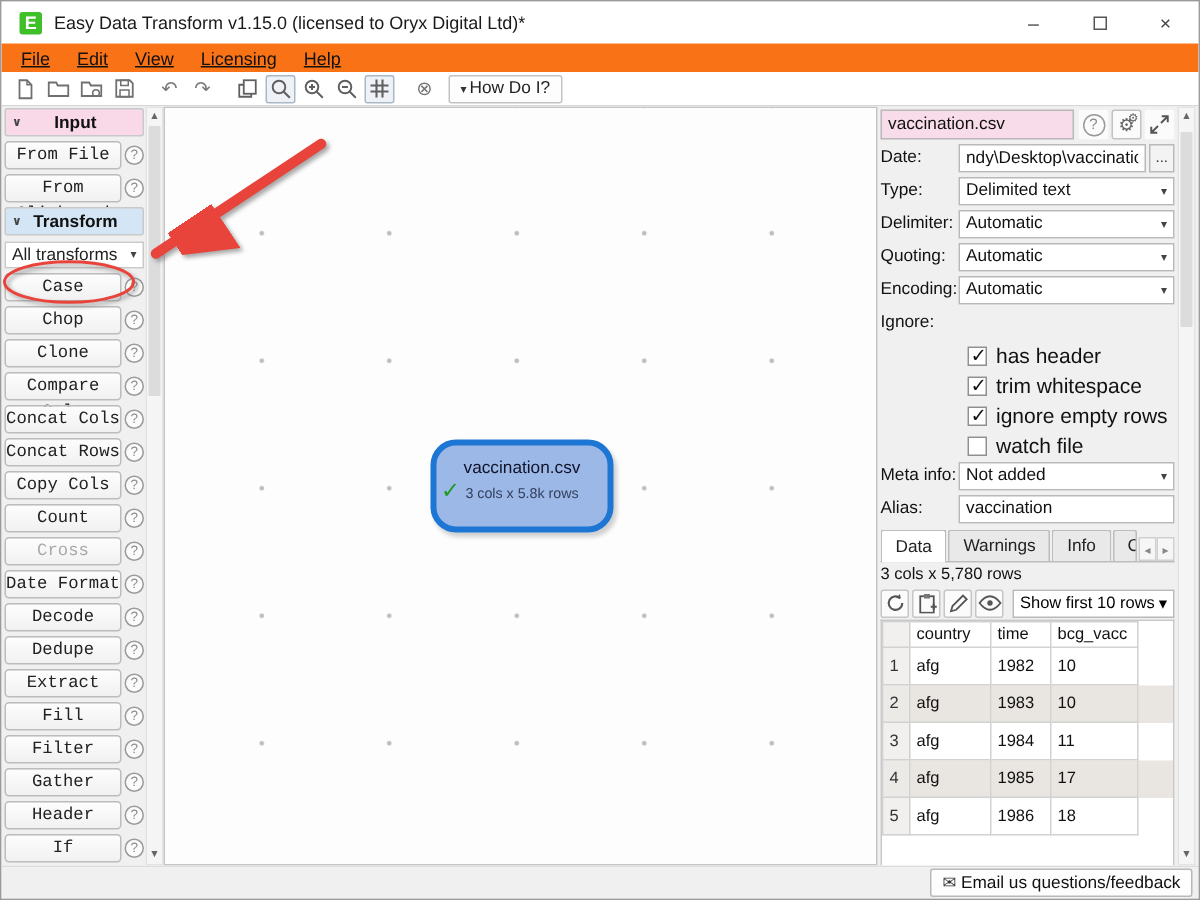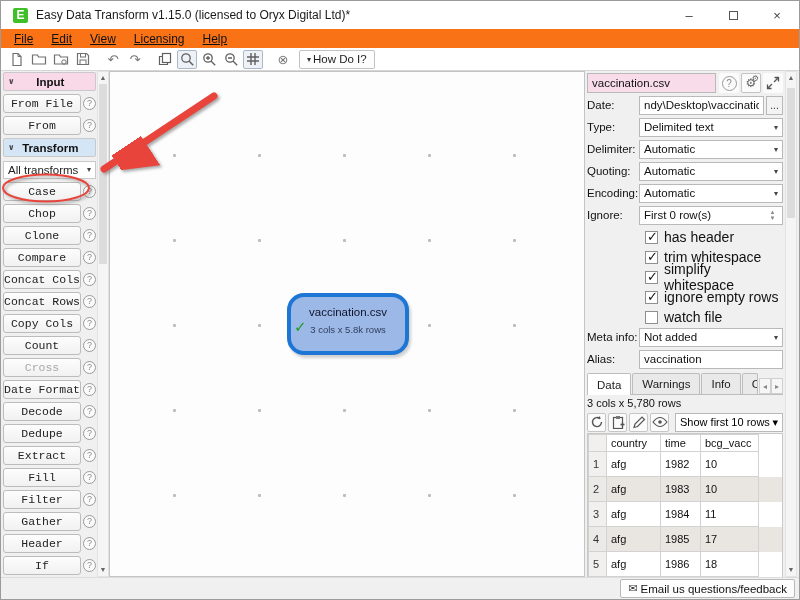--- a/index.html
+++ b/index.html
@@ -404,40 +404,29 @@
         <div class="irow">
           <span class="ilabel">Encoding:</span>
           <div class="ifield dropdown">
             <span class="dval">Automatic</span>
             <span class="caret">▾</span>
           </div>
         </div>
 
         <div class="irow">
           <span class="ilabel">Ignore:</span>
-          <div class="ifield">
-            <span class="dval" style="flex:1">First 0 row(s)</span>
-            <span class="spin">
-                <span>▲</span>
-                <span>▼</span>
-              </span>
-          </div>
         </div>
 
         <div class="chkrow">
           <span class="chkbox checked"></span>
           <span class="chklabel">has header</span>
         </div>
         <div class="chkrow">
           <span class="chkbox checked"></span>
           <span class="chklabel">trim whitespace</span>
-        </div>
-        <div class="chkrow">
-          <span class="chkbox checked"></span>
-          <span class="chklabel">simplify whitespace</span>
         </div>
         <div class="chkrow">
           <span class="chkbox checked"></span>
           <span class="chklabel">ignore empty rows</span>
         </div>
         <div class="chkrow">
           <span class="chkbox"></span>
           <span class="chklabel">watch file</span>
         </div>
 

